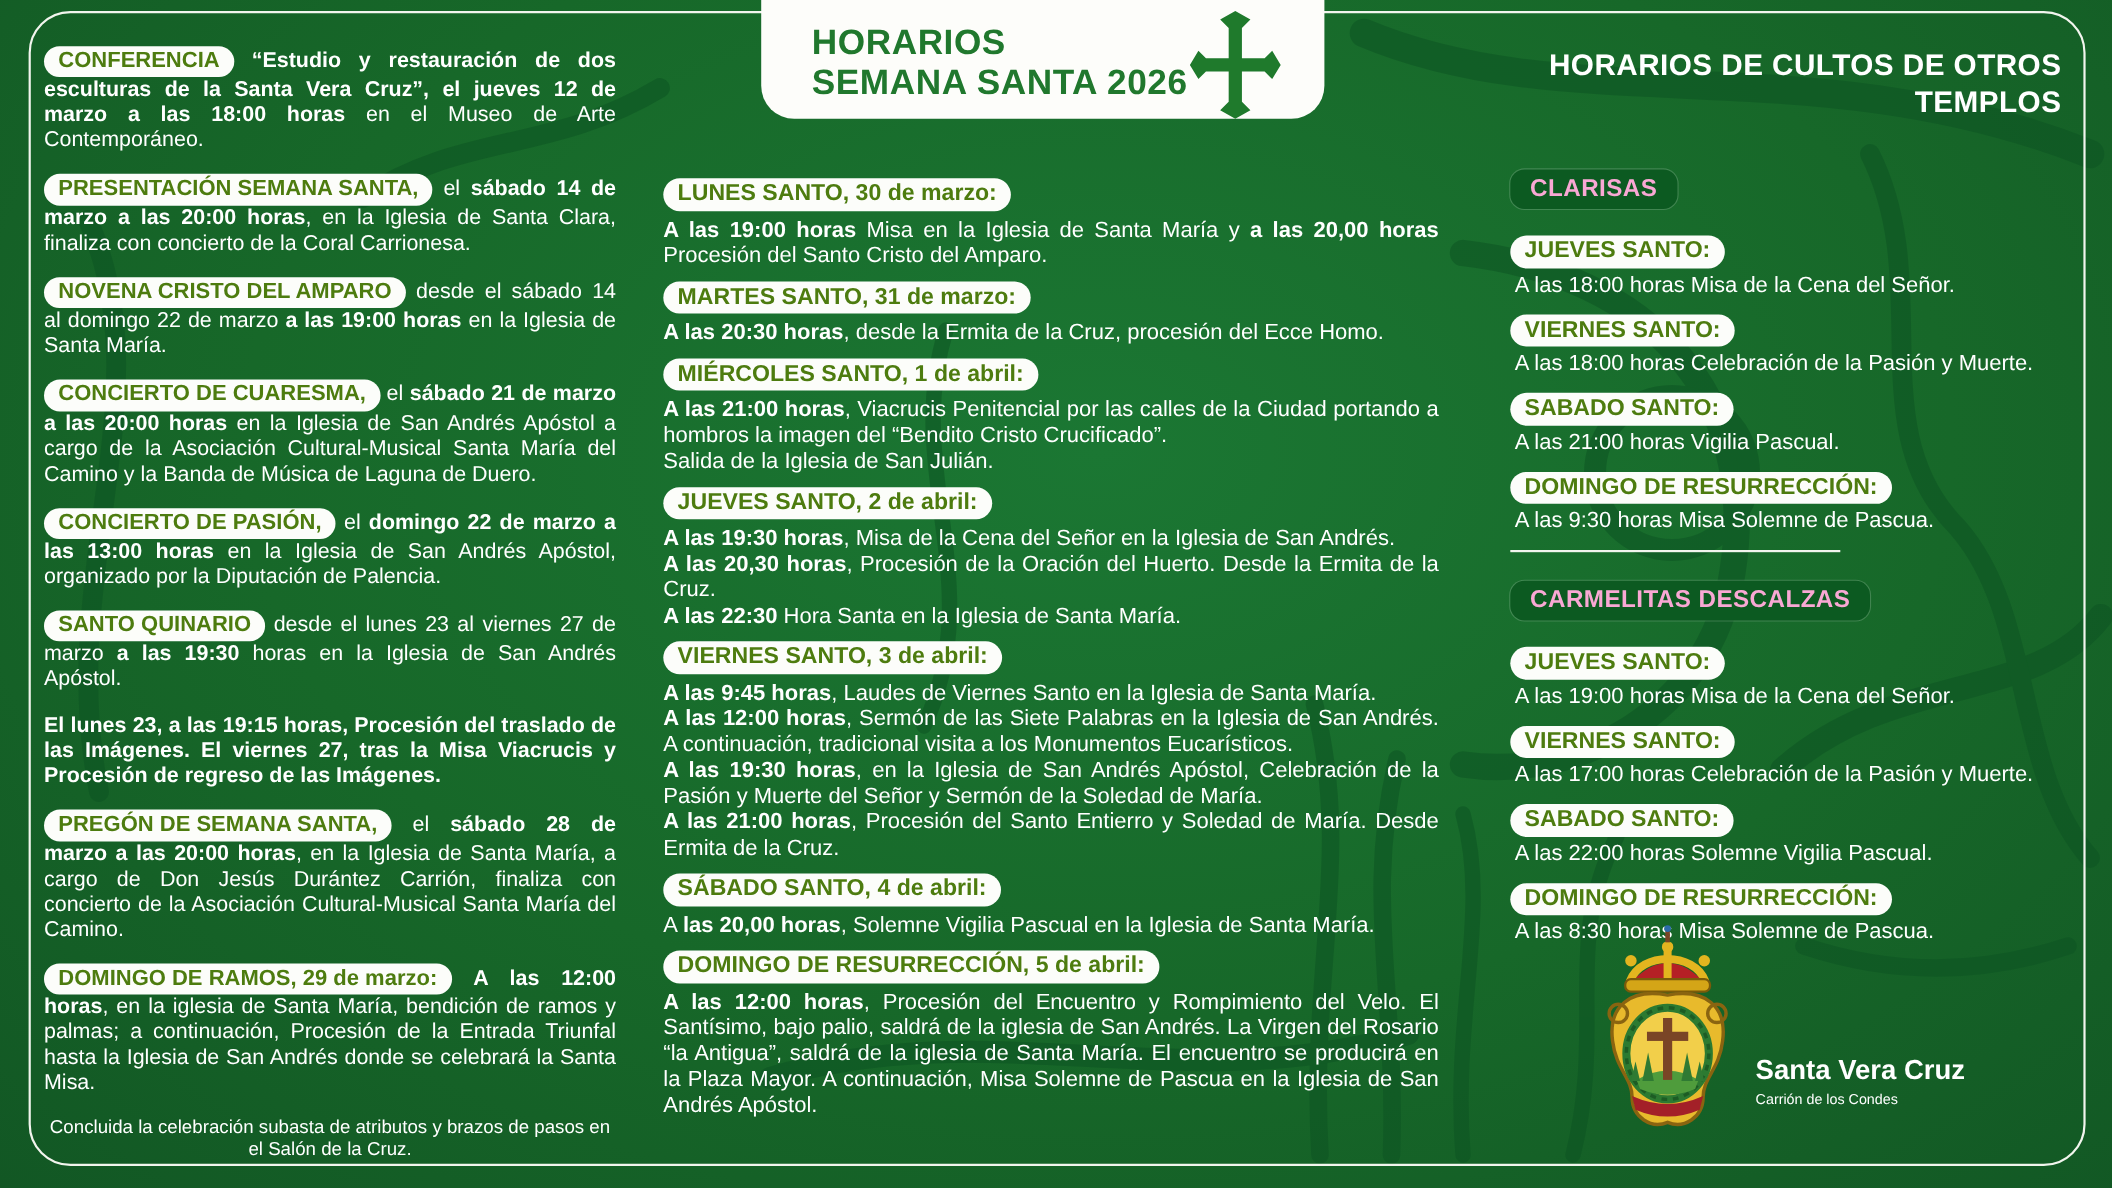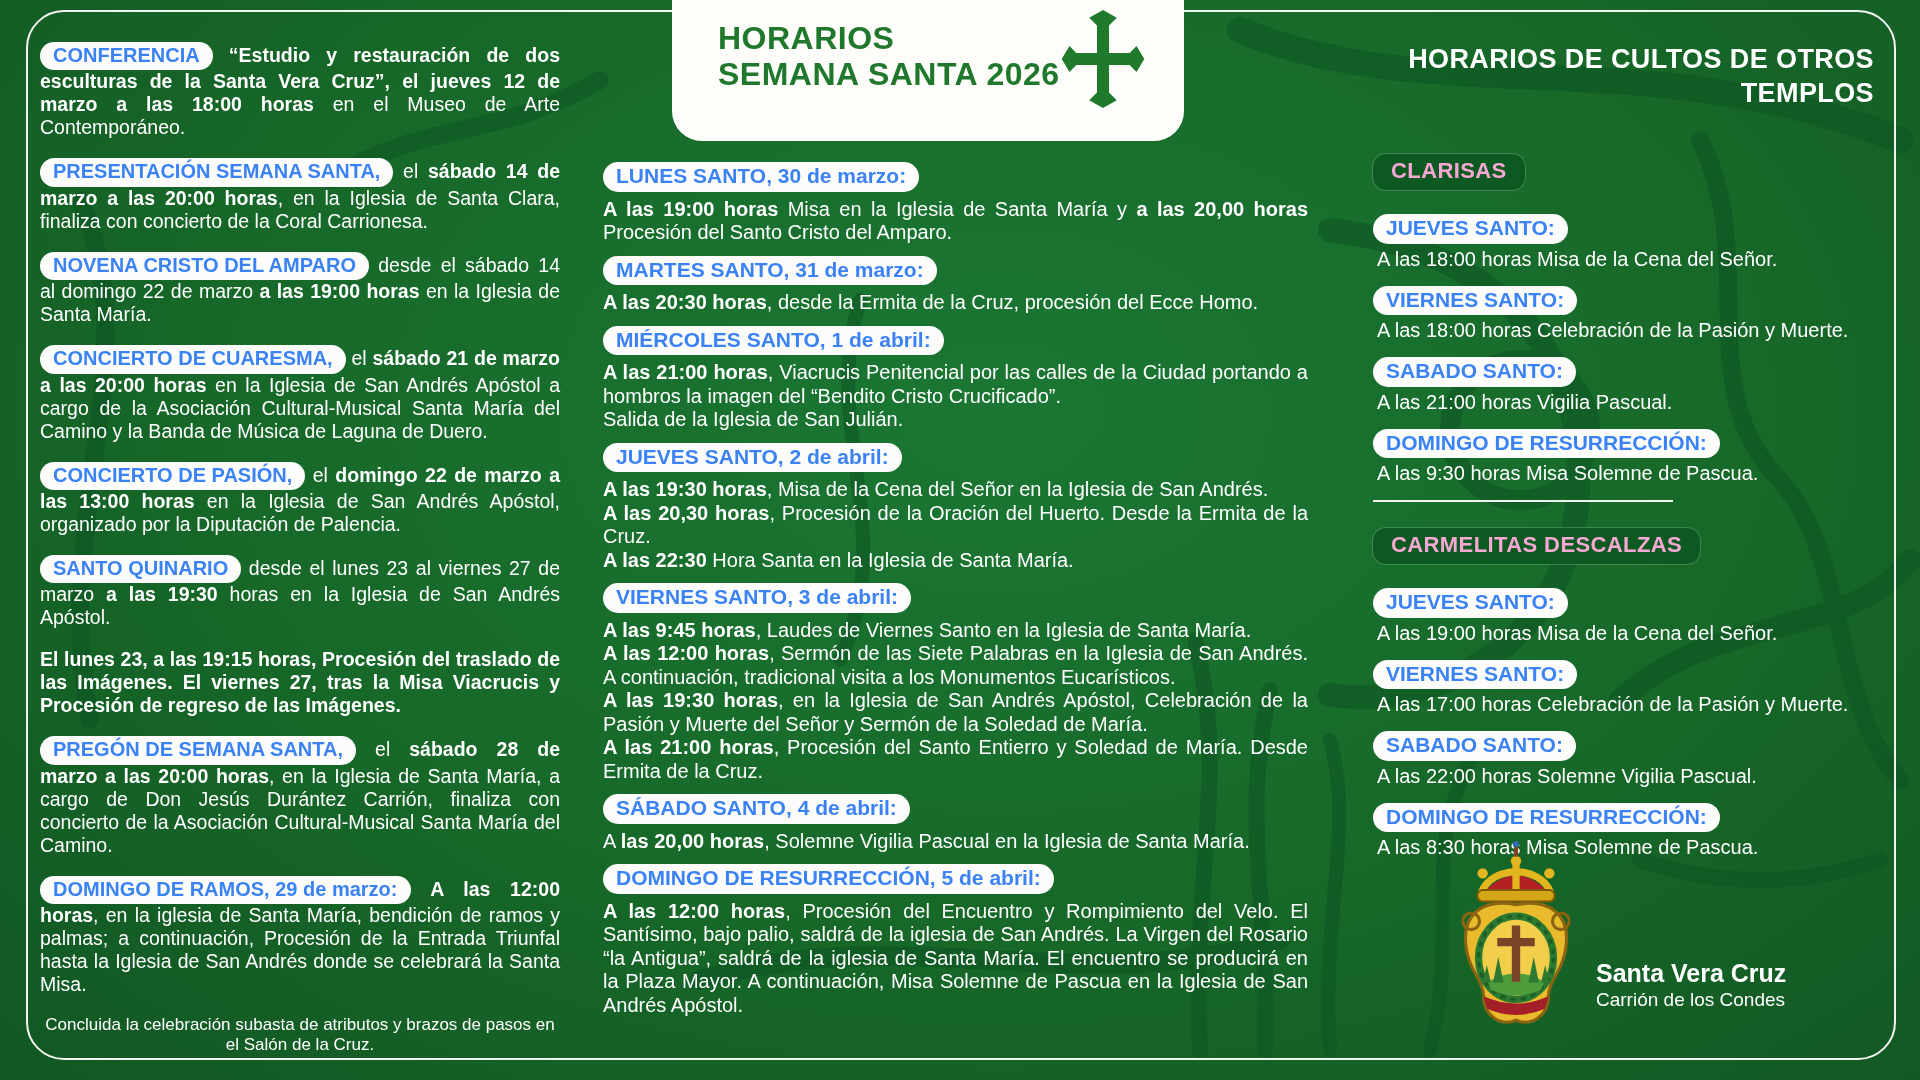--- a/index.html
+++ b/index.html
@@ -8,33 +8,33 @@
     font-family:"Liberation Sans","DejaVu Sans",sans-serif;color:#fff;
     background:radial-gradient(ellipse at 52% 38%, #1b7733 0%, #176829 55%, #125724 100%);
   }
   .ornaments{position:absolute;left:0;top:0;z-index:0;}
   .frame{
     position:absolute;left:26px;top:10px;right:24px;bottom:20px;
     border:2.5px solid #f2f5ee;border-radius:38px;z-index:1;pointer-events:none;
   }
   
   .title-card{
-    position:absolute;left:672px;top:0;width:512px;height:141px;z-index:4;
+    position:absolute;left:692px;top:0;width:512px;height:108px;z-index:4;
     background:#fdfdfa;border-radius:0 0 30px 30px;
   }
   .title-card .tline{font-weight:700;color:#20782d;letter-spacing:.5px;line-height:36px;font-size:32px;}
   .title-text{position:absolute;left:46px;top:20px;}
   .title-cross{position:absolute;right:38px;top:9px;}
   
   .left-col{position:absolute;left:40px;top:42px;width:520px;z-index:2;}
   .mid-col{position:absolute;left:603px;top:162px;width:705px;z-index:2;}
   .right-col{position:absolute;left:1373px;top:28px;width:527px;z-index:2;}
   
   .pill{
-    display:inline-block;background:#fcfdfa;color:#3b82f6;font-weight:700;
+    display:inline-block;background:#fcfdfa;color:#4d7c0f;font-weight:700;
     border-radius:999px;padding:2px 13px 4px;line-height:1.12;
   }
   
   .event{font-size:19.5px;line-height:23px;text-align:justify;margin:0 0 19px;}
   .event .pill{font-size:20px;}
   .footnote{font-size:17px;line-height:20px;text-align:center;margin:10px 0 0;}
   
   .day{margin-bottom:11px;}
   .pill-row{margin-bottom:6px;}
   .day .pill{font-size:21px;}
@@ -49,21 +49,21 @@
   .section-pill-row{margin-bottom:24px;}
   .rc-item{margin-bottom:15px;}
   .rc-item .pill-row{margin-bottom:3px;}
   .rc-item .pill{font-size:21px;}
   .rc-text{font-size:20px;line-height:24px;margin:2px 0 0 4px;}
   .rc-divider{width:300px;height:2px;background:#f2f5ee;margin:8px 0 26px;}
   
   .emblem{position:absolute;left:1448px;top:840px;z-index:2;}
   .brand{position:absolute;left:1596px;top:958px;z-index:2;}
   .brand-line1{font-size:25px;line-height:30px;font-weight:bold;}
-  .brand-line2{font-size:19px;line-height:24px;}
+  .brand-line2{font-size:13px;line-height:24px;}
   b{font-weight:700;}
 </style>
 </head>
 <body>
 
 <div class="poster">
 
   <svg class="ornaments" width="1920" height="1080" viewBox="0 0 1920 1080">
     <g fill="none" stroke="#0d5423" stroke-linecap="round" opacity="0.55">
       <path d="M1240 30 C1430 110 1650 40 1900 140" stroke-width="26"></path>

